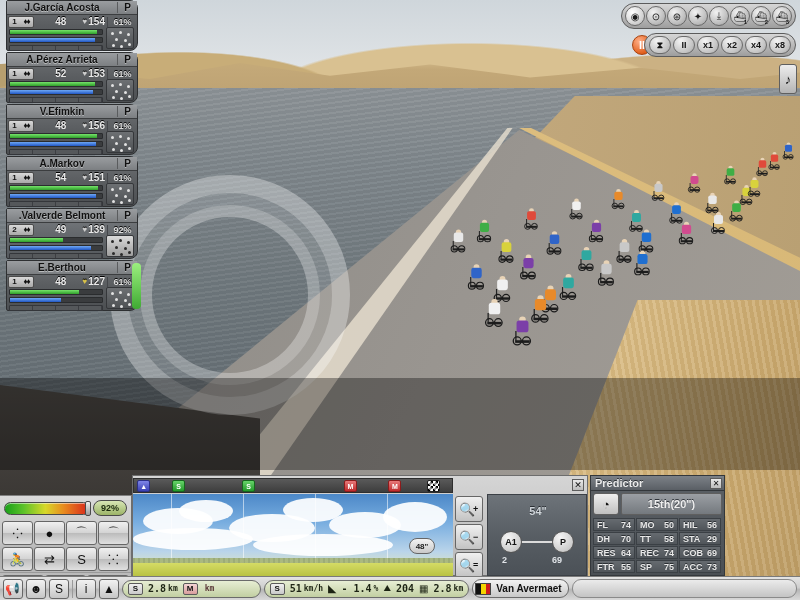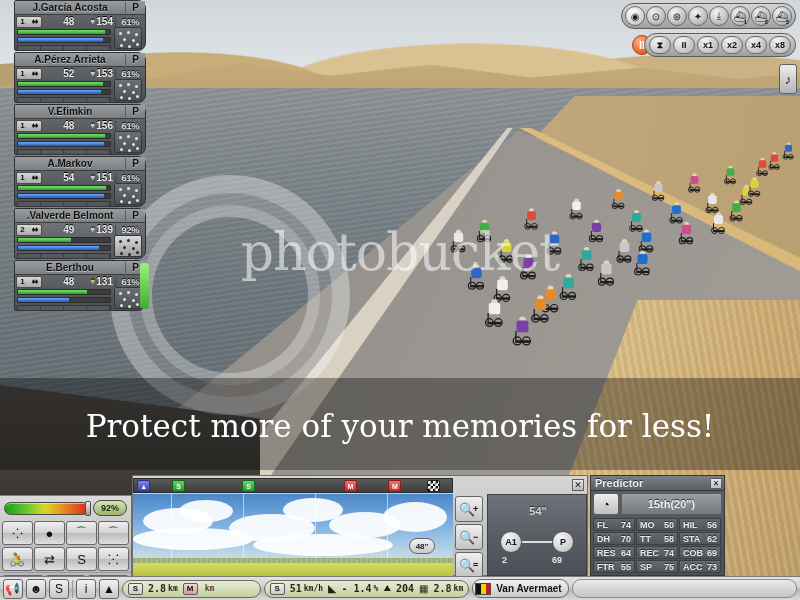--- a/index.html
+++ b/index.html
@@ -107,21 +107,21 @@
   .wm-band {
     position:absolute; left:0; top:378px; width:800px; height:92px;
     background:rgba(0,0,0,0.34);
   }
   .wm-band-text {
     position:absolute; left:0; top:408px; width:800px; text-align:center;
     font-family:"DejaVu Serif", serif; font-size:31px; color:#fff;
   }
 
   
-  #rider-list { position:absolute; left:14px; top:0; width:132px; }
+  #rider-list { position:absolute; left:6px; top:0; width:132px; }
   .rider-card {
     width:132px; height:51px; margin-bottom:1px; position:relative;
     background: linear-gradient(180deg,#6f7275 0%, #5a5d60 50%, #4c4f52 100%);
     border:1px solid #2e3032; border-radius:2px 8px 8px 2px;
     box-shadow: inset 0 1px 0 rgba(255,255,255,0.25);
   }
   .rc-name-row {
     height:14px; display:flex; align-items:center;
     background: linear-gradient(180deg,#9a9da0 0%, #7c7f82 100%);
     border-bottom:1px solid #3b3d3f;
@@ -655,23 +655,21 @@
           <span class="head"></span>
           <span class="jersey" style="background:#1f6fd0"></span>
           <span class="bike"></span>
           <span class="w1"></span>
           <span class="w2"></span>
         </div>
       </div>
 
     <div class="wm-ring"></div>
     <div class="wm-ring2"></div>
-    <div class="wm-text">photobucket</div>
     <div class="wm-band"></div>
-    <div class="wm-band-text">Protect more of your memories for less!</div>
   </div>
 
   <div id="rider-list">
       <div class="rider-card">
         <div class="rc-name-row">
           <div class="rc-name">J.García Acosta</div>
           <div class="rc-role">P</div>
         </div>
         <div class="rc-stats">
           <div class="rc-pos">
@@ -884,21 +882,21 @@
           <div class="rc-role">P</div>
         </div>
         <div class="rc-stats">
           <div class="rc-pos">
             <span>1</span>
             <span class="ico">♦♦</span>
           </div>
           <div class="rc-val">48</div>
           <div class="rc-hr">
             <span class="heart gold">♥</span>
-            <span>131</span>
+            <span>127</span>
           </div>
           <div class="rc-pct">61%</div>
         </div>
         <div class="rc-bars">
           <div class="bar-shell">
             <div class="bar-fill bar-green" style="width:75%"></div>
           </div>
           <div class="bar-shell">
             <div class="bar-fill bar-blue" style="width:55%"></div>
           </div>
@@ -1070,21 +1068,21 @@
           <div class="stat-cell">
             <span>DH</span>
             <span>70</span>
           </div>
           <div class="stat-cell">
             <span>TT</span>
             <span>58</span>
           </div>
           <div class="stat-cell">
             <span>STA</span>
-            <span>62</span>
+            <span>29</span>
           </div>
         </div>
         <div class="stat-row">
           <div class="stat-cell">
             <span>RES</span>
             <span>64</span>
           </div>
           <div class="stat-cell">
             <span>REC</span>
             <span>74</span>

